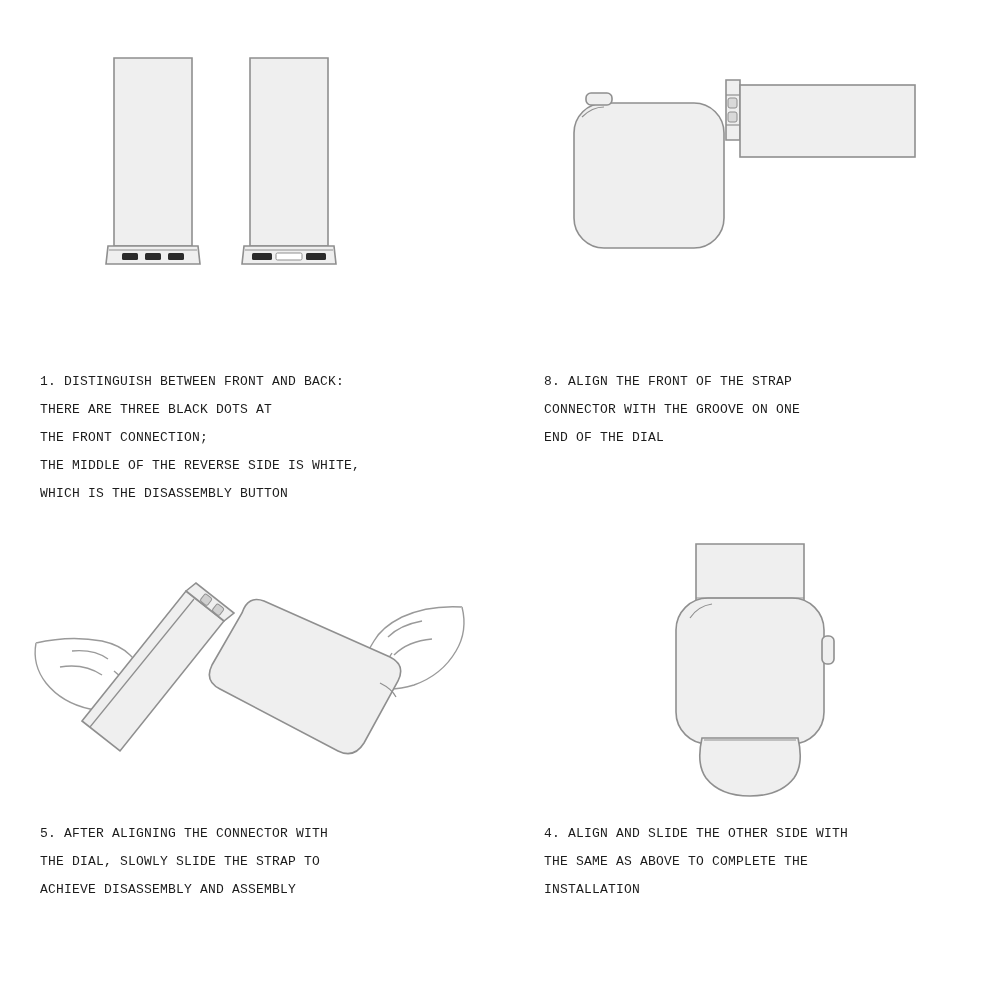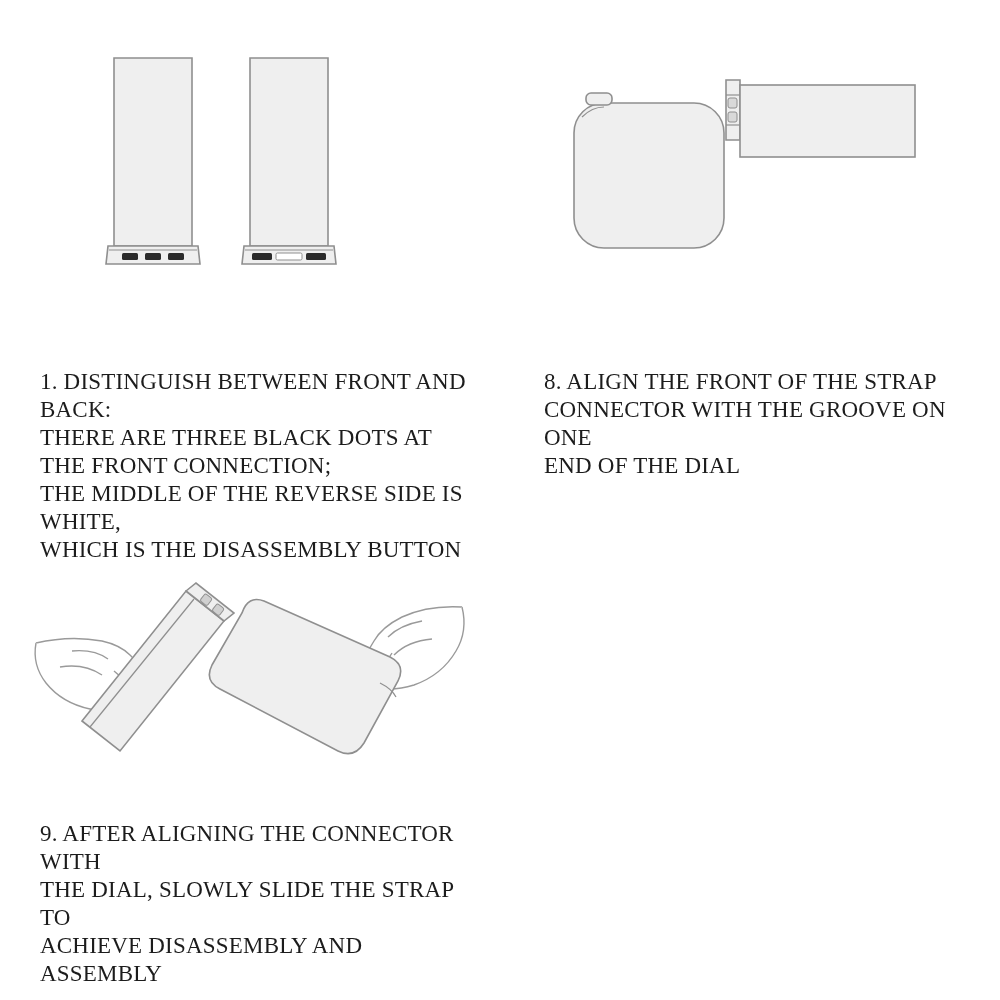--- a/index.html
+++ b/index.html
@@ -39,26 +39,26 @@
     height: 360px;
     display: flex;
     align-items: center;
     justify-content: center;
   }
   .caption {
     position: absolute;
     left: 40px;
     right: 18px;
     top: 368px;
-    font-size: 23px;
+    font-size: 13px;
     line-height: 28px;
     letter-spacing: 0.2px;
     color: #1c1c1c;
     white-space: pre-line;
-    font-family: Liberation Serif, serif;
+    font-family: Liberation Mono, monospace;
   }
   .cell-3 .caption, .cell-4 .caption {
     top: 320px;
   }
   .cell-2 .caption, .cell-4 .caption {
     left: 44px;
   }
   svg { display: block; }
 </style>
 </head>
@@ -158,20 +158,44 @@
           <g fill="#d0d0d0" stroke="#8f8f8f" stroke-width="1">
             <rect x="172" y="40" width="9" height="9" rx="2" transform="rotate(38 176 44)"></rect>
             <rect x="184" y="50" width="9" height="9" rx="2" transform="rotate(38 188 54)"></rect>
           </g>
           <g stroke="#8f8f8f" stroke-width="1.2" fill="none">
             <path d="M60 172 L164 44"></path>
             <path d="M350 128 q12 6 16 14"></path>
           </g>
         </svg>
       </div>
-      <div class="caption">9. AFTER ALIGNING THE CONNECTOR WITH
+      <div class="caption">5. AFTER ALIGNING THE CONNECTOR WITH
 THE DIAL, SLOWLY SLIDE THE STRAP TO
 ACHIEVE DISASSEMBLY AND ASSEMBLY</div>
     </div>
 
+    <div class="cell cell-4">
+      <div class="figure">
+        <svg width="200" height="280" viewBox="0 0 200 280" aria-hidden="true">
+          <g fill="#efefef" stroke="#8f8f8f" stroke-width="1.6">
+
+            <path d="M46 4 H154 V66 H46 Z"></path>
+
+            <rect x="26" y="58" width="148" height="146" rx="32"></rect>
+
+            <rect x="172" y="96" width="12" height="28" rx="5"></rect>
+
+            <path d="M52 198 H148 q6 26 -4 40 q-14 18 -44 18 q-30 0 -44 -18 q-10 -14 -4 -40 Z"></path>
+          </g>
+          <g stroke="#8f8f8f" stroke-width="1.2" fill="none">
+            <path d="M46 58 H154"></path>
+            <path d="M54 200 H146"></path>
+            <path d="M40 78 q8 -12 22 -14"></path>
+          </g>
+        </svg>
+      </div>
+      <div class="caption">4. ALIGN AND SLIDE THE OTHER SIDE WITH
+THE SAME AS ABOVE TO COMPLETE THE
+INSTALLATION</div>
+    </div>
 
   </div>
 </div>
 
 </body></html>

